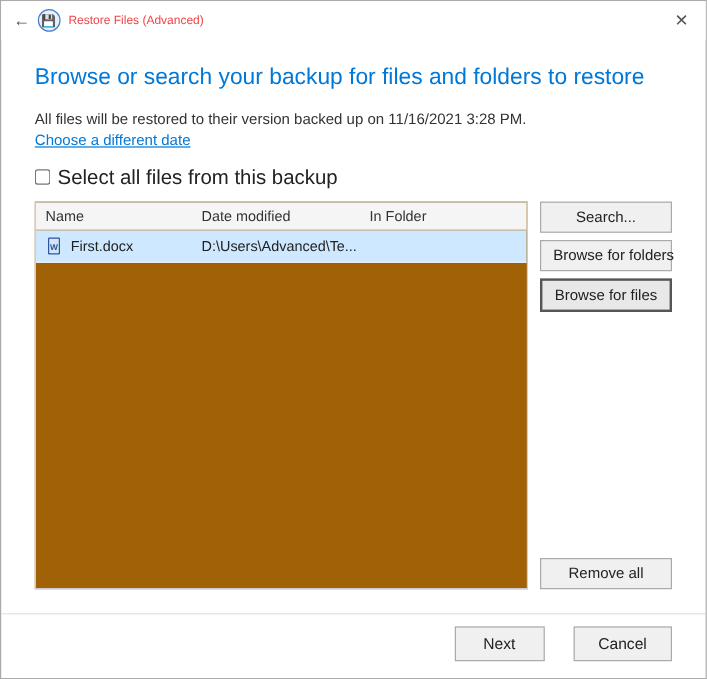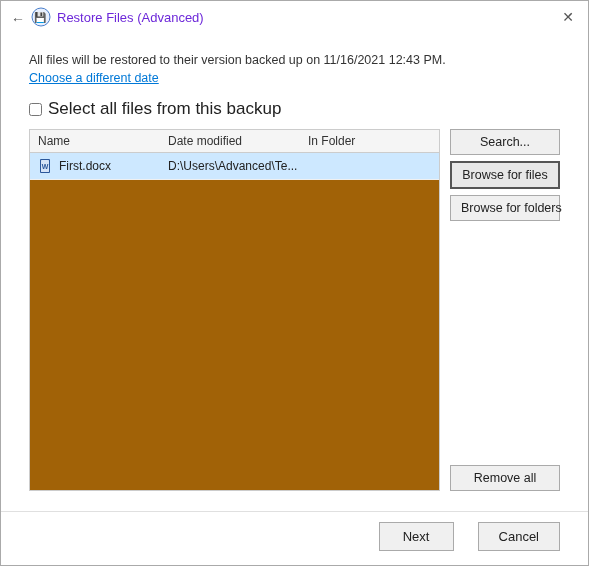--- a/index.html
+++ b/index.html
@@ -40,22 +40,22 @@
     .back-arrow {
       font-size: 14px;
       color: #555;
       cursor: pointer;
     }
     .title-icon {
       width: 20px;
       height: 20px;
     }
     .title-text {
-      font-size: 13px;
-      color: #6d28d9;
+      font-size: 10px;
+      color: #ef4444;
     }
     .close-btn {
       width: 24px;
       height: 24px;
       display: flex;
       align-items: center;
       justify-content: center;
       font-size: 14px;
       color: #555;
       cursor: pointer;
@@ -217,21 +217,22 @@
       <svg class="title-icon" viewBox="0 0 20 20">
         <ellipse cx="10" cy="10" rx="9" ry="9" fill="#e8f0fe" stroke="#4a7fcb" stroke-width="1"></ellipse>
         <text x="10" y="14" text-anchor="middle" font-size="10" fill="#4a7fcb">💾</text>
       </svg>
       <span class="title-text">Restore Files (Advanced)</span>
     </div>
     <span class="close-btn">✕</span>
   </div>
 
   <div class="content">
-    <div class="info-text">All files will be restored to their version backed up on 11/16/2021 12:43 PM.</div>
+    <div class="page-title">Browse or search your backup for files and folders to restore</div>
+    <div class="info-text">All files will be restored to their version backed up on 11/16/2021 3:28 PM.</div>
     <a class="link">Choose a different date</a>
 
     <div class="checkbox-row">
       <input type="checkbox" style="">
       <span class="checkbox-label">Select all files from this backup</span>
     </div>
 
     <div class="main-area">
 
       <div class="file-table-container">
@@ -251,22 +252,22 @@
               </svg>
               <span>First.docx</span>
             </div>
             <div class="cell">D:\Users\Advanced\Te...</div>
           </div>
         </div>
       </div>
 
       <div class="side-buttons">
         <button class="btn">Search...</button>
+        <button class="btn">Browse for folders</button>
         <button class="btn active">Browse for files</button>
-        <button class="btn">Browse for folders</button>
         <div class="side-spacer"></div>
         <button class="btn">Remove all</button>
       </div>
     </div>
   </div>
 
   <div class="footer">
     <button class="footer-btn">Next</button>
     <button class="footer-btn">Cancel</button>
   </div>

